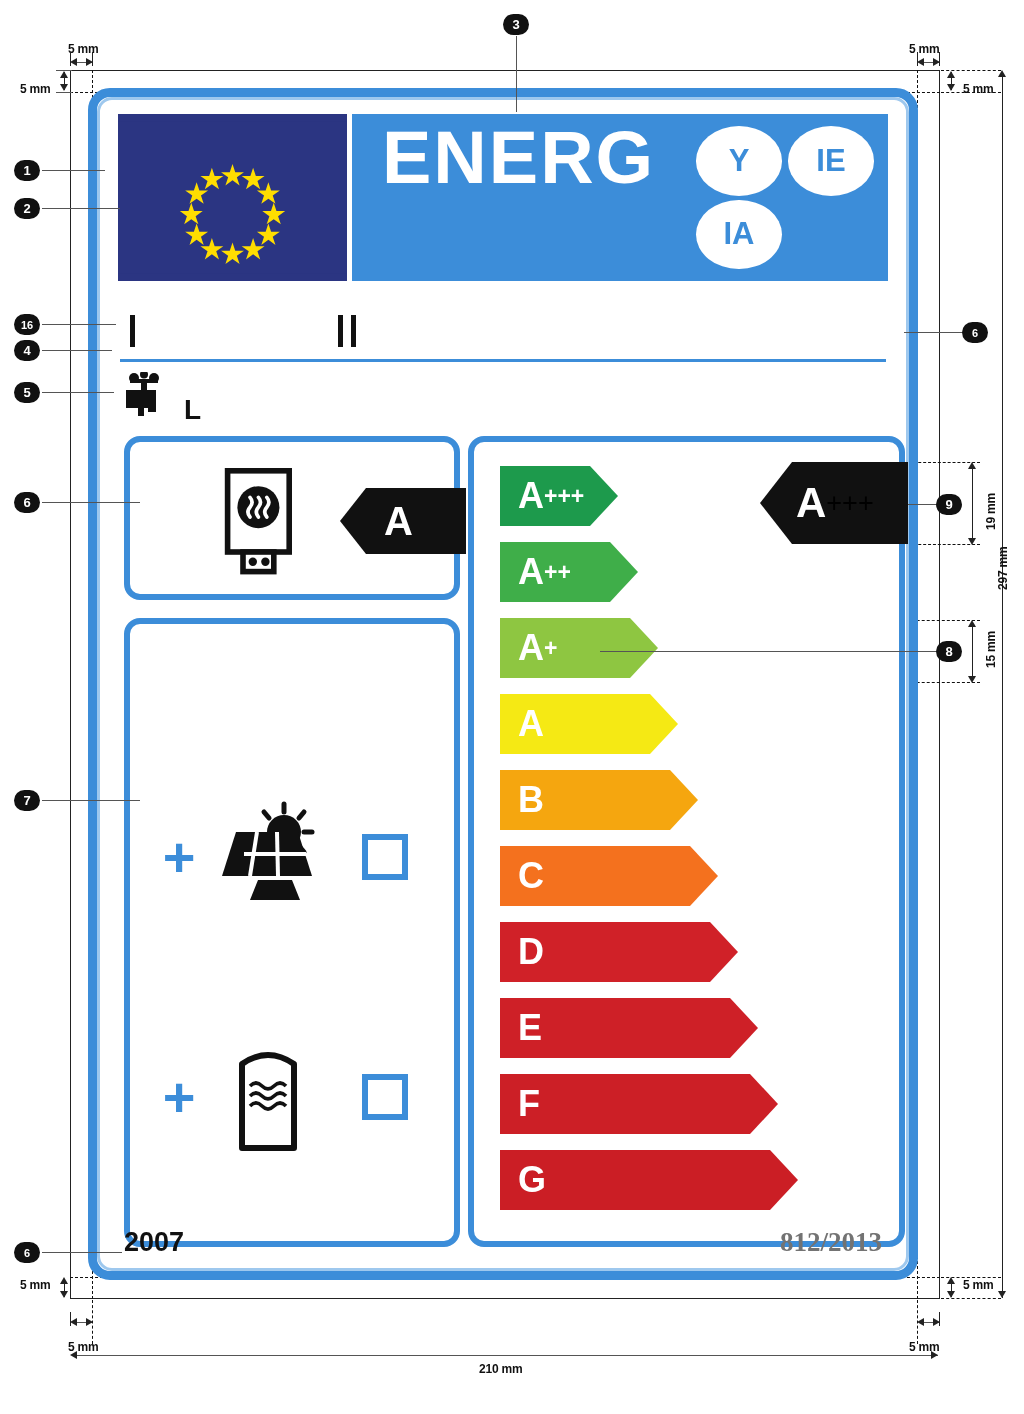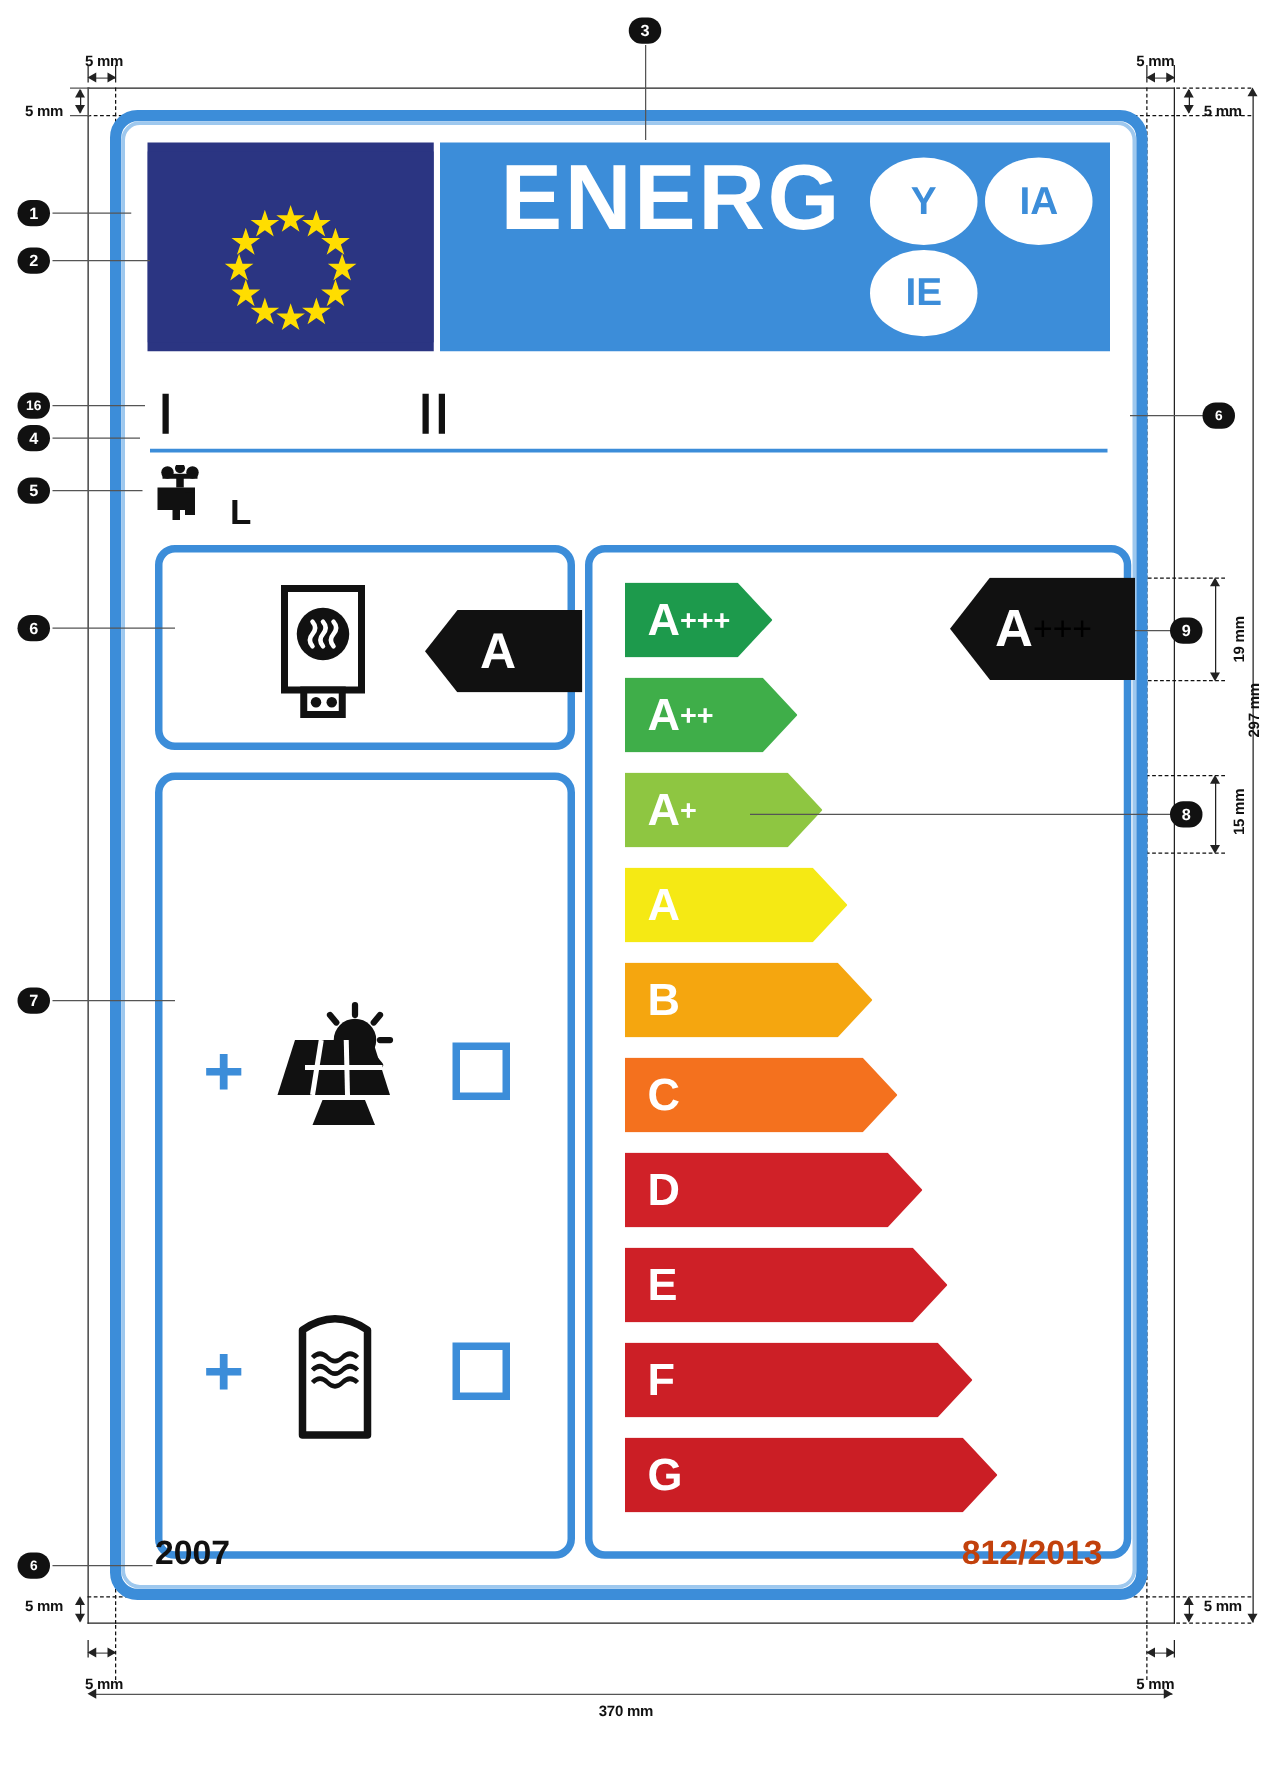--- a/index.html
+++ b/index.html
@@ -65,21 +65,21 @@
     background:#fff;
   }
 
   
   #hdr { position:absolute; left:18px; top:14px; right:18px; height:167px; display:flex; }
   #euflag { width:229px; height:100%; background:#2b3582; position:relative; flex:0 0 auto; }
   #euflag svg { position:absolute; inset:0; width:100%; height:100%; }
   #energ { flex:1 1 auto; margin-left:5px; background:#3c8dd9; position:relative; }
   #energ-words {
     position:absolute; left:30px; top:10px; bottom:10px; right:196px;
-    display:flex; flex-direction:row; justify-content:center;
+    display:flex; flex-direction:row; 
   }
   #energ-main {
     color:#fff; font-family:"Liberation Sans", sans-serif;
     font-weight:700; font-size:74px; line-height:0.92; letter-spacing:2px;
   }
   #energ-sub {
     color:#fff; font-family:"Liberation Sans", sans-serif;
     font-weight:700; font-size:31px; line-height:1.05; margin-top:2px; letter-spacing:0.4px;
   }
   #energ-circles {
@@ -171,22 +171,22 @@
   #rating-arrow sup { font-size:27px; vertical-align:super; line-height:0; }
 
   
   #foot-year {
     position:absolute; left:24px; bottom:10px;
     font-size:27px; font-weight:700; color:#111;
     font-family:"Liberation Sans", sans-serif;
   }
   #foot-reg {
     position:absolute; right:24px; bottom:10px;
-    font-size:27px; font-weight:700; color:#c2410c;
-    font-family:Liberation Sans, sans-serif;
+    font-size:27px; font-weight:700; color:#737373;
+    font-family:Liberation Serif, serif;
   }
 </style>
 </head>
 <body>
 
 <div id="stage">
 
   <div class="dimline h" style="left:70px; top:70px; width:870px;"></div>
   <div class="dimline h" style="left:70px; top:1298px; width:870px;"></div>
   <div class="dimline v" style="left:70px; top:70px; height:1229px;"></div>
@@ -247,21 +247,21 @@
   <div class="dimtext" style="left:909px; top:1340px;">5 mm</div>
   <div class="thin-h" style="left:919px; top:1322px; width:20px;"></div>
   <div class="arrowL" style="left:917px; top:1318px;"></div>
   <div class="arrowR" style="left:933px; top:1318px;"></div>
   <div class="dashed-v" style="left:917px; top:1300px; height:44px;"></div>
   <div class="thin-v" style="left:939px; top:1312px; height:14px;"></div>
 
   <div class="thin-h" style="left:72px; top:1355px; width:866px;"></div>
   <div class="arrowL" style="left:70px; top:1351px;"></div>
   <div class="arrowR" style="left:931px; top:1351px;"></div>
-  <div class="dimtext" style="left:479px; top:1362px;">370 mm</div>
+  <div class="dimtext" style="left:479px; top:1362px;">210 mm</div>
 
   <div class="thin-v" style="left:1002px; top:72px; height:1226px;"></div>
   <div class="arrowU" style="left:998px; top:70px;"></div>
   <div class="arrowD" style="left:998px; top:1291px;"></div>
   <div class="dimtext vert" style="left:996px; top:590px;">297 mm</div>
 
   <div class="dashed-h" style="left:884px; top:462px; width:96px;"></div>
   <div class="dashed-h" style="left:884px; top:544px; width:96px;"></div>
   <div class="thin-v" style="left:972px; top:464px; height:78px;"></div>
   <div class="arrowU" style="left:968px; top:462px;"></div>
@@ -333,22 +333,22 @@
             </g>
           </svg>
         </div>
 
         <div id="energ">
           <div id="energ-words">
             <div id="energ-main">ENERG</div>
           </div>
           <div id="energ-circles">
             <div class="ecircle">Y</div>
+            <div class="ecircle">IE</div>
             <div class="ecircle">IA</div>
-            <div class="ecircle">IE</div>
           </div>
         </div>
       </div>
 
       <div id="mark-i"></div>
       <div id="mark-ii">
         <span style="left:0;"></span>
           <span style="left:13px;"></span>
       </div>
       <div id="rule-blue"></div>

